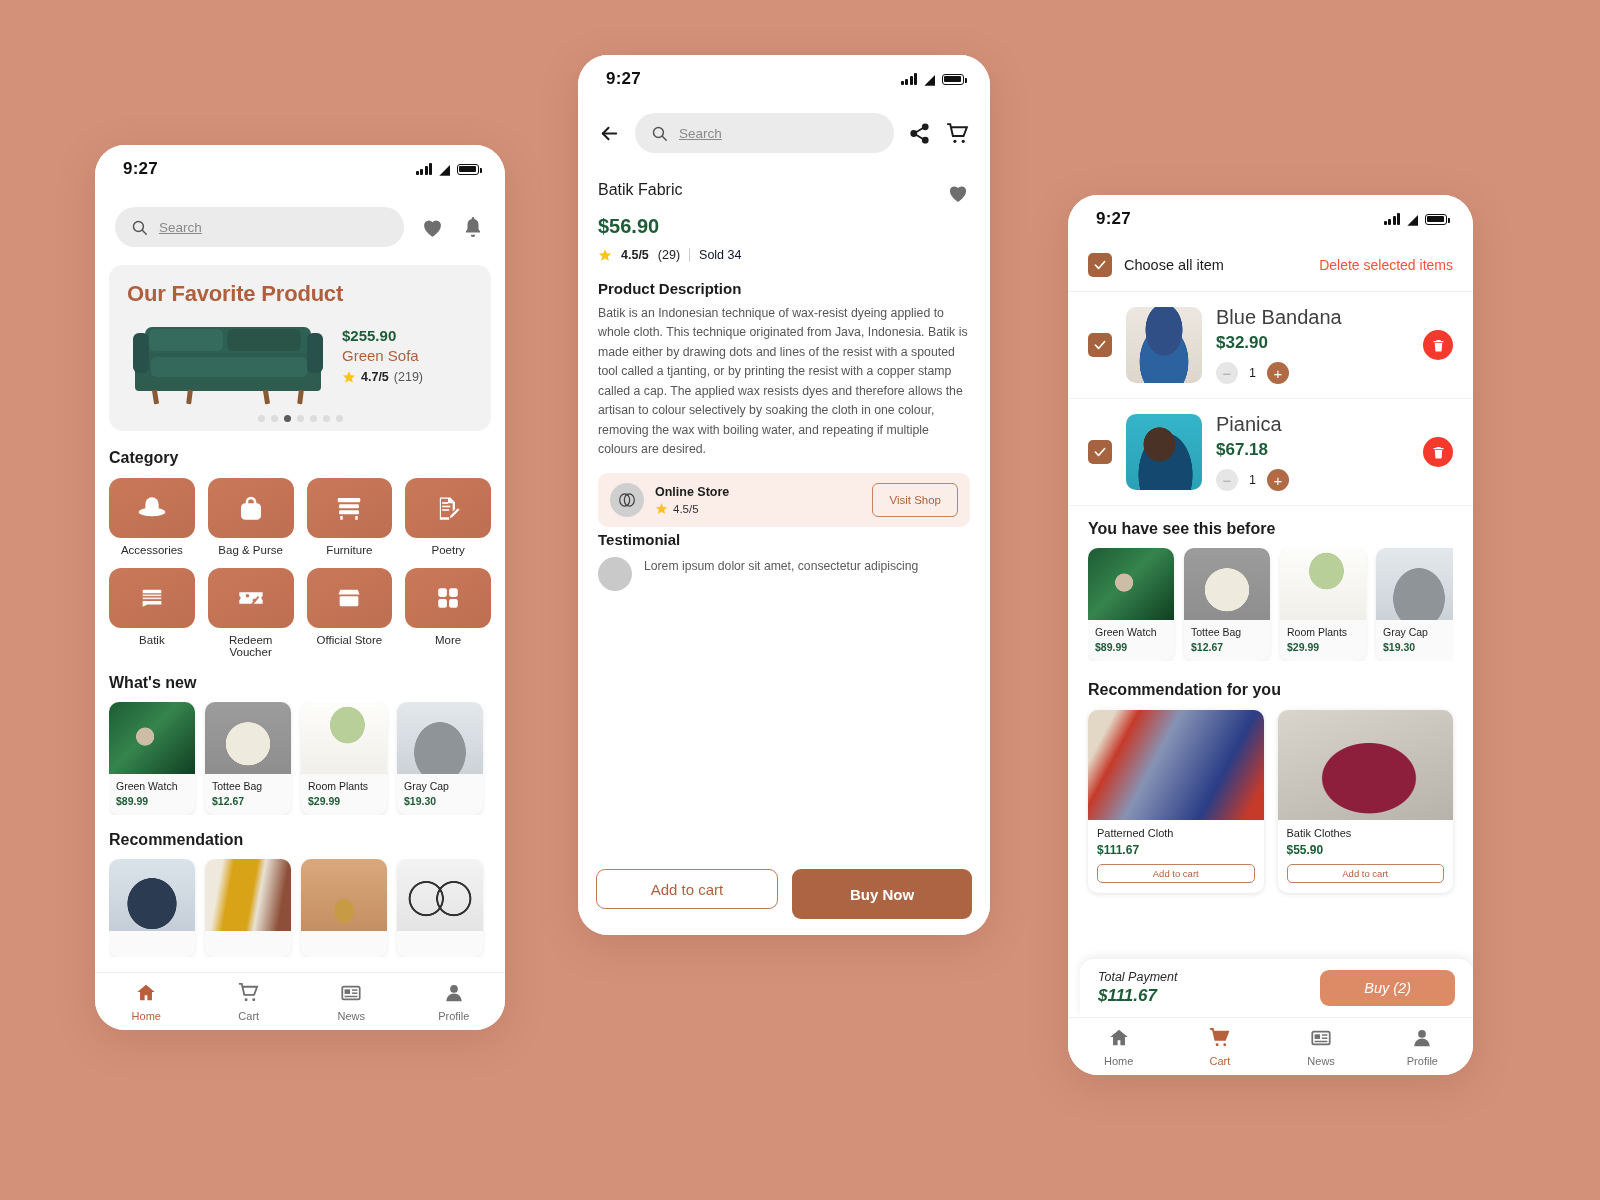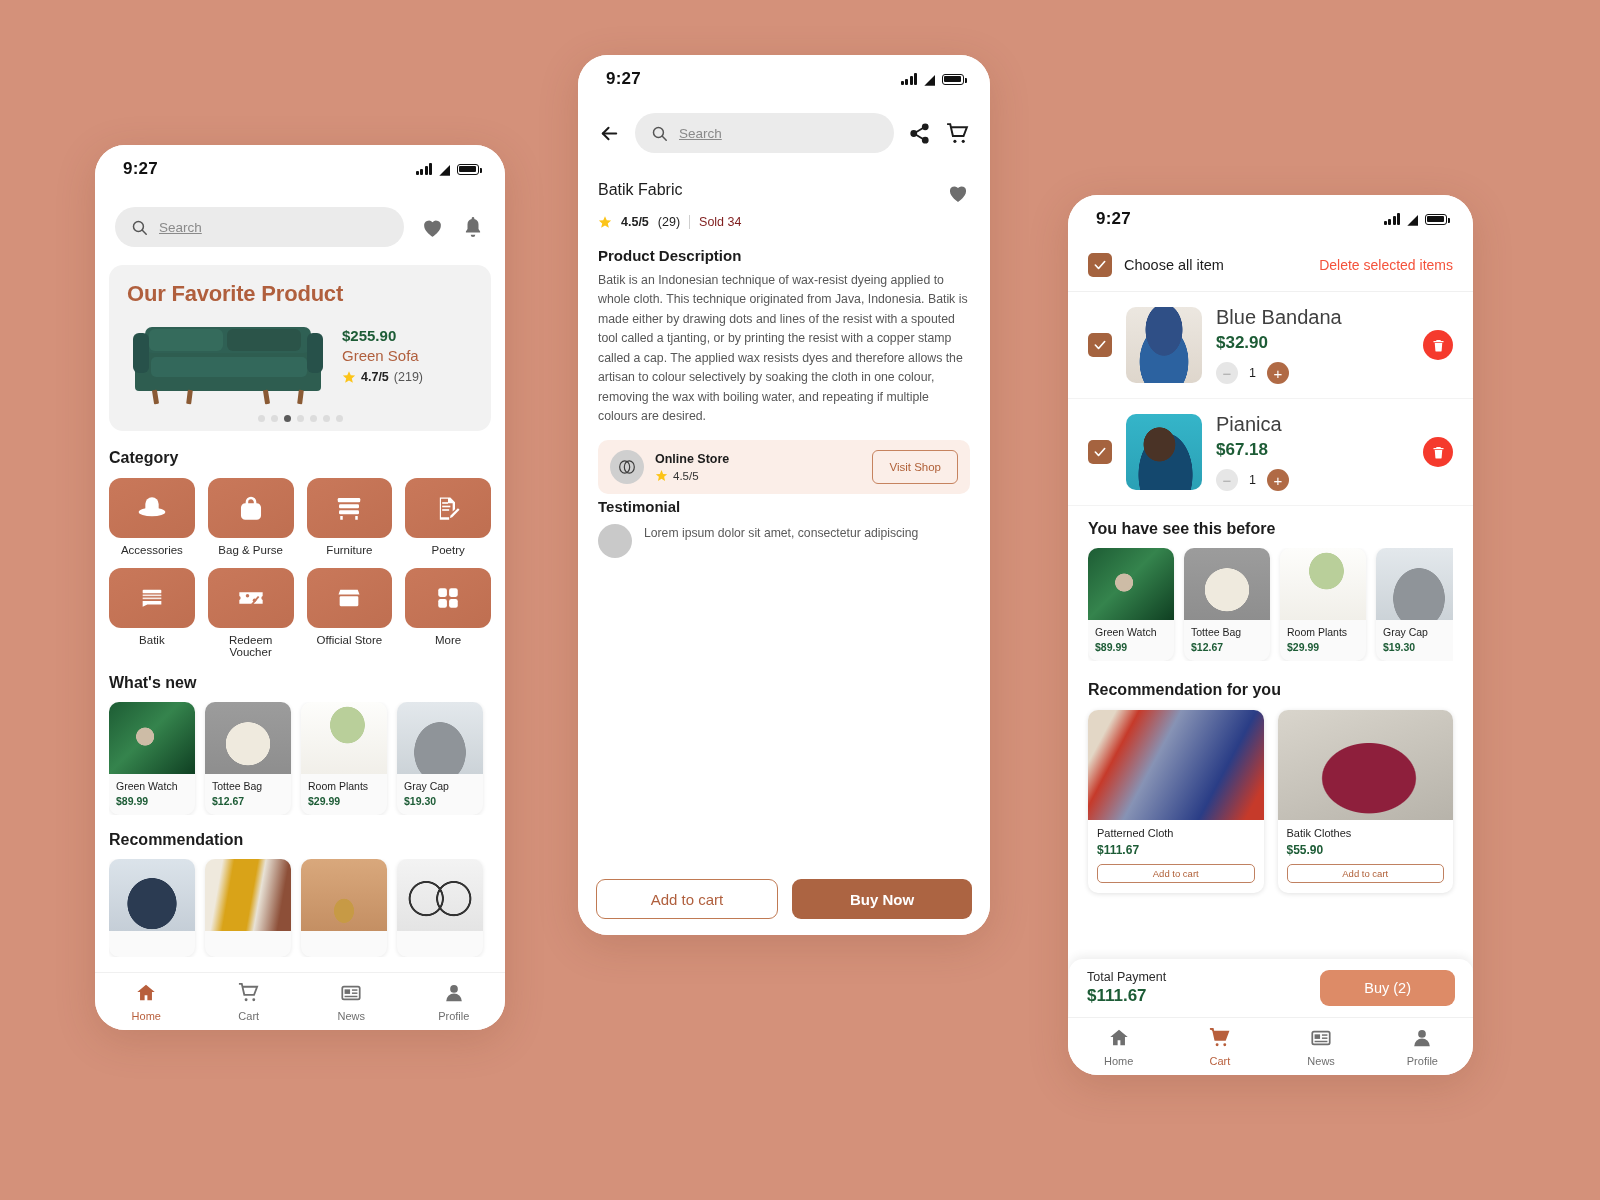--- a/index.html
+++ b/index.html
@@ -128,21 +128,21 @@
   #phone2 .p2-top { display:flex; align-items:center; gap:14px; padding: 10px 20px 14px 20px; }
   .hero-img { height: 280px; position:relative; }
   .count-badge { position:absolute; right:14px; bottom:12px; background:#fff; color:#1f1f1f;
                  font-size:12px; font-weight:bold; border-radius:9px; padding:4px 10px; }
   #phone2 .detail { padding: 14px 20px 0 20px; }
   .det-head { display:flex; align-items:flex-start; justify-content:space-between; }
   .det-name { font-size:16px; color:#1c1c1c; }
   .det-price { font-size:20px; font-weight:bold; color:#1d5c36; margin-top:10px; }
   .det-rate { display:flex; align-items:center; gap:9px; margin-top:10px; font-size:12.5px; color:#222;}
   .det-rate .div { width:1px; height:14px; background:#cfcfcf; }
-  .det-rate .sold { color:#7f1d1d;text-align:center; }
+  .det-rate .sold { color:#0f172a;text-align:center; }
   .desc-h { font-size:15px; font-weight:bold; color:#1c1c1c; margin-top:18px; }
   .desc-b { font-size:12.3px; line-height:1.58; color:#575757; margin-top:7px; text-align:left; }
   .store {
     margin-top:14px; background:#fbeee8; border-radius:10px; padding:10px 12px;
     display:flex; align-items:center; gap:11px;
   }
   .store-av { width:34px;height:34px;border-radius:50%;background:#cfcfcf;display:flex;align-items:center;justify-content:center;}
   .store-nm { font-size:12.5px; font-weight:bold; color:#1c1c1c; }
   .store-rt { display:flex; align-items:center; gap:5px; font-size:11.5px; color:#333; margin-top:3px;}
   .visit { margin-left:auto; border:1px solid #c6835f; color:#b06038; background:#fbeee8;
@@ -151,21 +151,21 @@
   .testi-row { display:flex; gap:12px; margin-top:9px; align-items:flex-start;}
   .testi-av { width:34px;height:34px;border-radius:50%;background:#c9c9c9;flex:0 0 34px;}
   .testi-tx { font-size:12.2px; color:#5a5a5a; line-height:1.5; }
   .cta {
     position:absolute; left:0; right:0; bottom:0; background:#fff;
     display:flex; gap:14px; padding: 12px 18px 16px 18px;
   }
   .btn-outline { flex:1; border:1.4px solid #c07a53; color:#b05f3d; background:#fff;
                  border-radius:9px; height:40px; display:flex; align-items:center;
                  justify-content:center; font-size:15px; }
-  .btn-solid { flex:1; background:#ac6442; color:#fff; border-radius:9px; height:40px;
+  .btn-solid { flex:1; background:#ac6442; color:#fff; border-radius:9px; height:50px;
                display:flex; align-items:center; justify-content:center; font-size:15px; font-weight:bold; }
 
   
   .cart-head { display:flex; align-items:center; padding: 10px 20px 14px 20px; border-bottom:1px solid #f0f0f0;}
   .cbox { width:24px;height:24px;border-radius:5px;background:#a5633f;display:flex;align-items:center;justify-content:center;flex:0 0 24px;}
   .choose-lb { font-size:14.5px; color:#1c1c1c; margin-left:12px; }
   .del-sel { margin-left:auto; font-size:14px; color:#f4523b; }
   .crow { display:flex; align-items:center; padding: 14px 20px; gap:14px; border-bottom:1px solid #f3f3f3; }
   .crow .thumb { width:76px;height:76px;border-radius:10px;flex:0 0 76px;overflow:hidden;}
   .crow .info { flex:1; }
@@ -181,23 +181,23 @@
   #phone3 .sec { padding: 14px 20px 0 20px; }
   .rec2 { display:flex; gap:14px; margin-top:11px; }
   .rcard { flex:1; background:#fff; border-radius:10px; overflow:hidden; box-shadow:0 1px 5px rgba(0,0,0,.12); }
   .rcard .img { height:110px; }
   .rcard .meta { padding:7px 9px 10px 9px; }
   .rcard .nm { font-size:11px; color:#1f1f1f; }
   .rcard .pr { font-size:12px; margin-top:4px; }
   .addcart { margin-top:7px; border:1px solid #c08161; color:#b06038; border-radius:5px;
              height:19px; display:flex; align-items:center; justify-content:center; font-size:9.5px; }
   .totalbar {
-    position:absolute; left:1px; right:58px; bottom:58px; height:58px; background:#fff;
+    position:absolute; left:12px; right:58px; bottom:58px; height:58px; background:#fff;
     display:flex; align-items:center; padding: 0 18px; border-radius:14px 14px 0 0;
-    box-shadow:0 -3px 10px rgba(0,0,0,.07); right:0;
+    box-shadow:0 -3px 10px rgba(0,0,0,.07); right:0;font-style:italic;
   }
   .tot-lb { font-size:12.5px; color:#2b2b2b; }
   .tot-val { font-size:17px; font-weight:bold; color:#1d5c36; margin-top:2px; }
   .buybtn { margin-left:auto; background:#dd8b67; color:#fff; border-radius:9px;
             padding:10px 44px; font-size:14.5px; }
 </style>
 </head>
 <body>
 
 <div class="stage">
@@ -545,20 +545,21 @@
 
     <div class="detail">
       <div class="det-head">
         <div class="det-name">Batik Fabric</div>
         <span class="ic">
           <svg width="24" height="24" viewBox="0 0 24 24" fill="#6e6e6e">
               <path d="M12 21s-8-5.2-8-10.4A4.6 4.6 0 0 1 12 7a4.6 4.6 0 0 1 8 3.6C20 15.8 12 21 12 21z"></path>
             </svg>
         </span>
       </div>
+      <div class="det-price">$56.90</div>
       <div class="det-rate">
         <span class="ic">
           <svg width="14" height="14" viewBox="0 0 24 24" fill="#fcc419">
               <polygon points="12,2 15,9 22.5,9.6 16.8,14.5 18.6,22 12,18 5.4,22 7.2,14.5 1.5,9.6 9,9"></polygon>
             </svg>
         </span>
         <b>4.5/5</b>
         <span>(29)</span>
         <span class="div"></span>
         <span class="sold">Sold 34</span>

